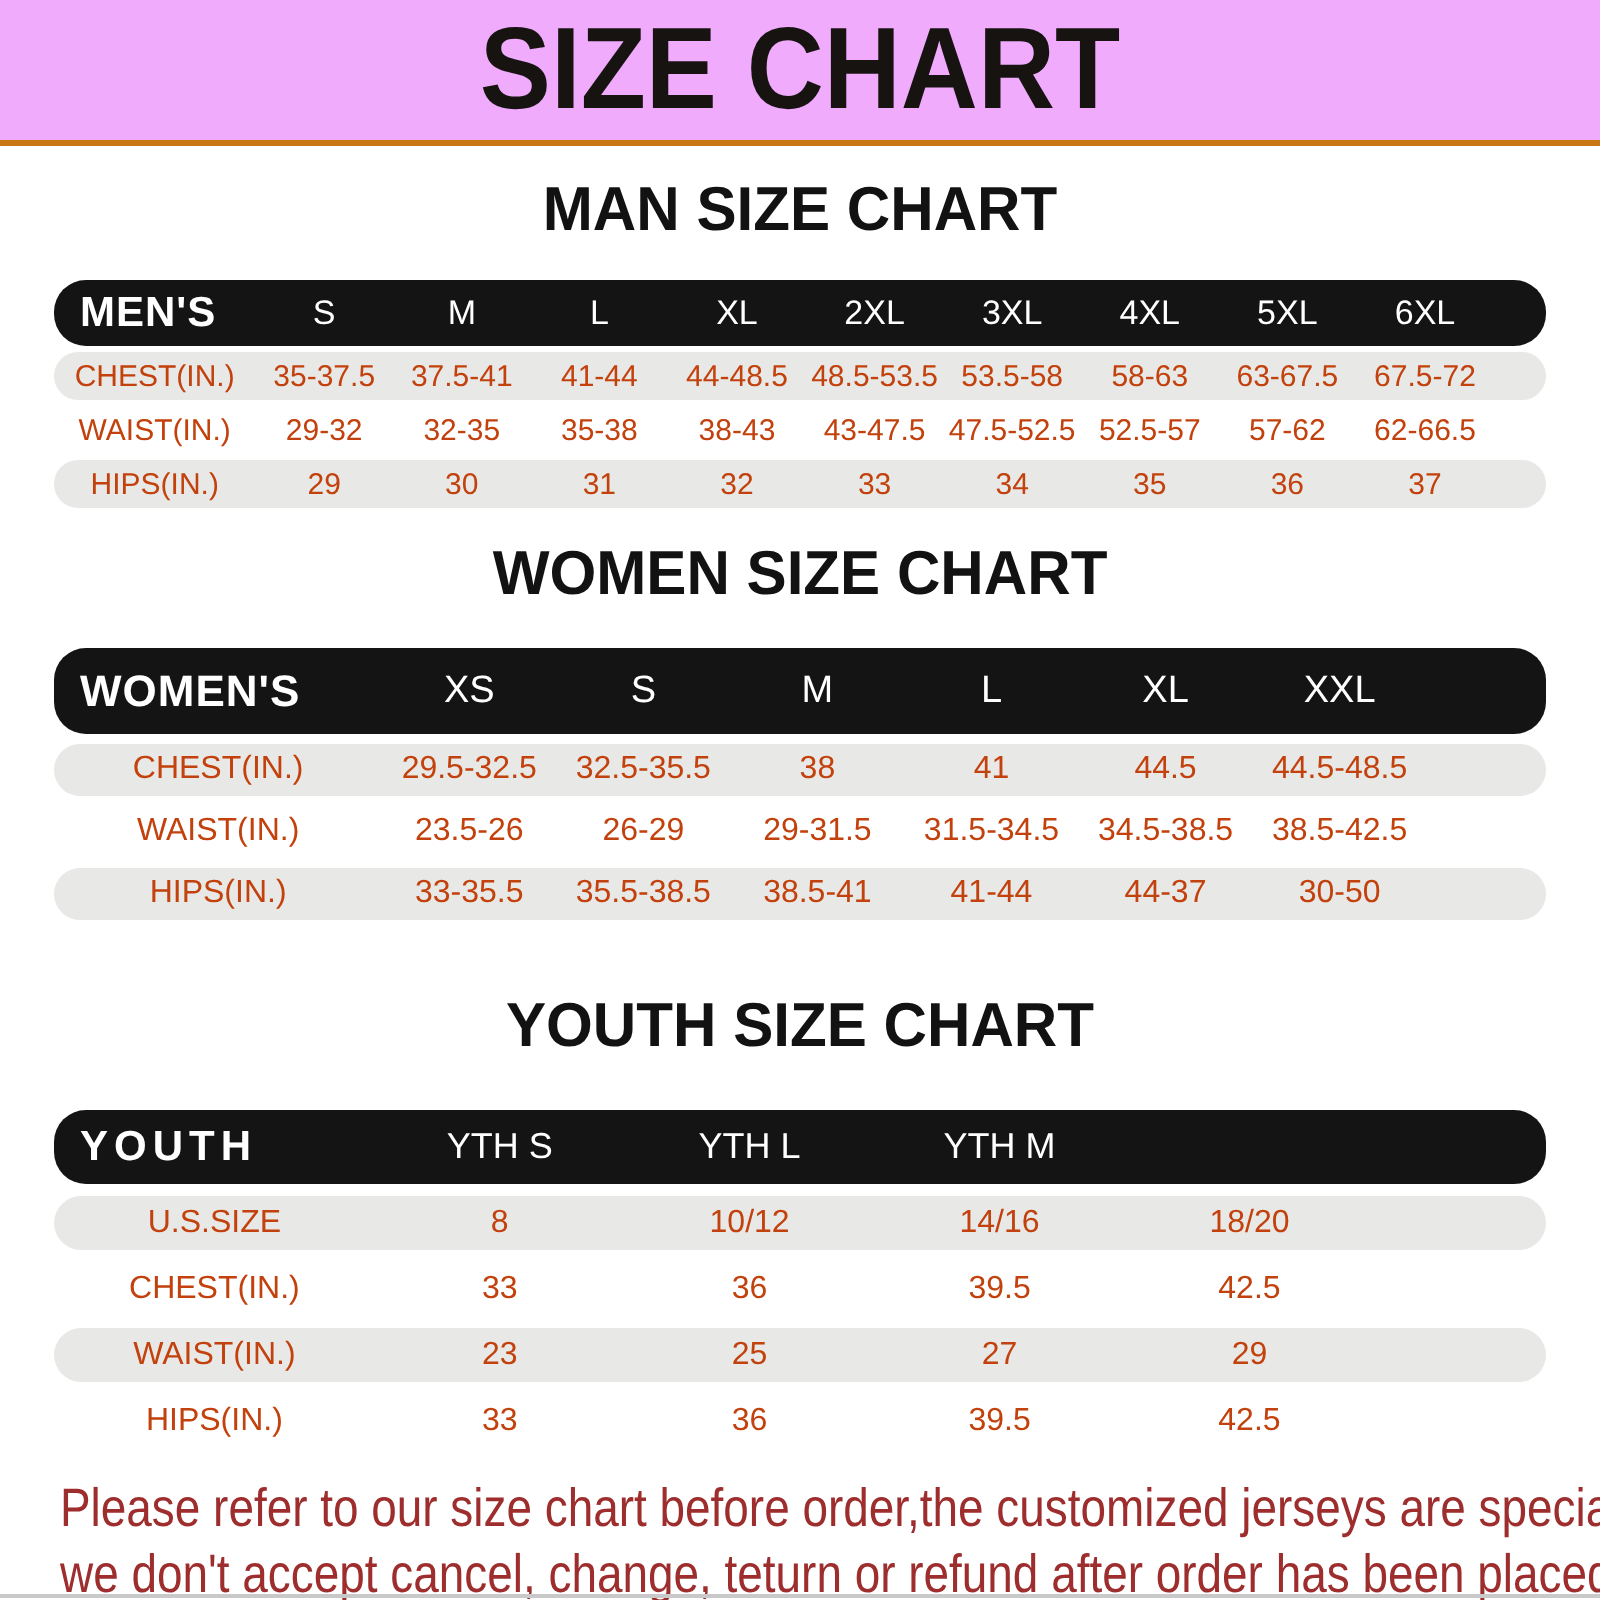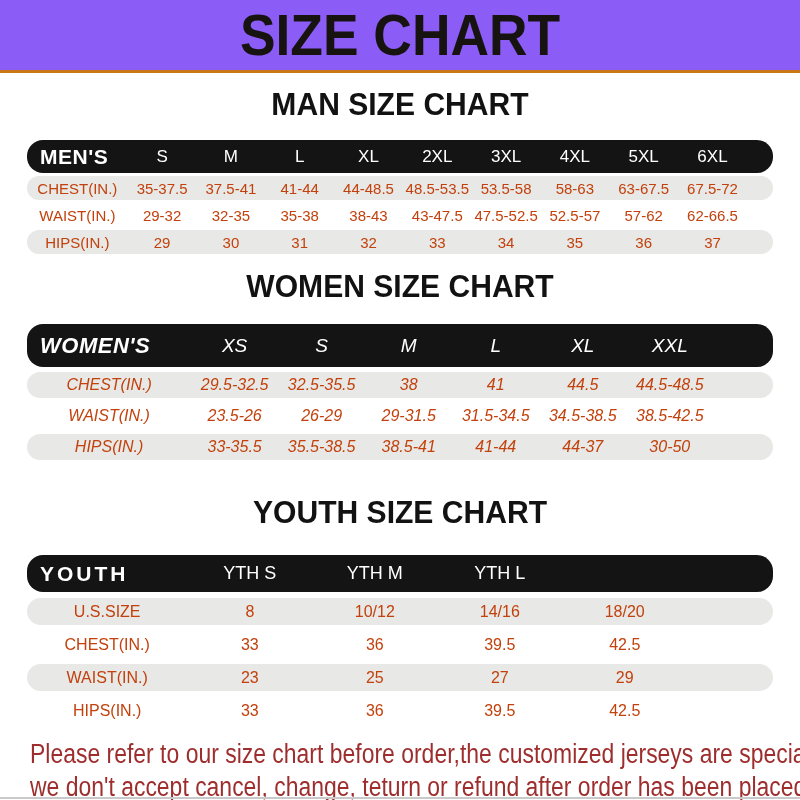--- a/index.html
+++ b/index.html
@@ -4,39 +4,39 @@
 <style>
   * { margin:0; padding:0; box-sizing:border-box; }
   html,body { width:800px; }
   body {
     width:800px; height:800px; background:#ffffff;
     font-family:"Liberation Sans", sans-serif; color:#1c1c1c;
     overflow:hidden; position:relative;
   }
   
   .banner {
-    height:73px; background:#8b5cf6; border-bottom:3px solid #C97714;
+    height:73px; background:#f0abfc; border-bottom:3px solid #C97714;
     display:flex; align-items:center; justify-content:center;
   }
   .banner-title {
     font-size:58px; font-weight:bold; color:#161310;
     transform:scaleX(.92); letter-spacing:0px; line-height:1;
   }
   
   .section-heading {
     text-align:center; font-weight:bold; color:#121212;
     font-size:31px; line-height:34px; transform:scaleX(.97);
   }
   .heading-man   { margin-top:15px; }
   .heading-women { margin-top:16px; }
   .heading-youth { margin-top:36px; }
   
   .size-table { margin:0 27px; }
   .table-man   { margin-top:18px; }
-  .table-women { margin-top:20px;font-style:italic; }
+  .table-women { margin-top:20px; }
   .table-youth { margin-top:25px; }
 
   .row { display:grid; align-items:center;border-radius:16px; }
   .table-man   .row { grid-template-columns:13.5% repeat(9,1fr) 3.5%; }
   .table-women .row { grid-template-columns:22% repeat(6,1fr) 8%; }
   .table-youth .row { grid-template-columns:21.5% repeat(4,1fr) 11.5%; }
 
   .header-row { background:#141414; color:#ffffff; }
   .table-man   .header-row { height:33px; font-size:17px; }
   .table-women .header-row { height:43px; font-size:19px; }
@@ -172,22 +172,22 @@
       <div class="cell">30-50</div>
       <div class="cell spacer"></div>
     </div>
   </div>
 
 <div class="section-heading heading-youth">YOUTH SIZE CHART</div>
 <div class="size-table table-youth">
     <div class="row header-row">
       <div class="cell label-cell">YOUTH</div>
       <div class="cell">YTH S</div>
+      <div class="cell">YTH L</div>
       <div class="cell">YTH M</div>
-      <div class="cell">YTH L</div>
       <div class="cell spacer"></div>
     </div>
     <div class="row data-row alt">
       <div class="cell label-cell">U.S.SIZE</div>
       <div class="cell">8</div>
       <div class="cell">10/12</div>
       <div class="cell">14/16</div>
       <div class="cell">18/20</div>
       <div class="cell spacer"></div>
     </div>

